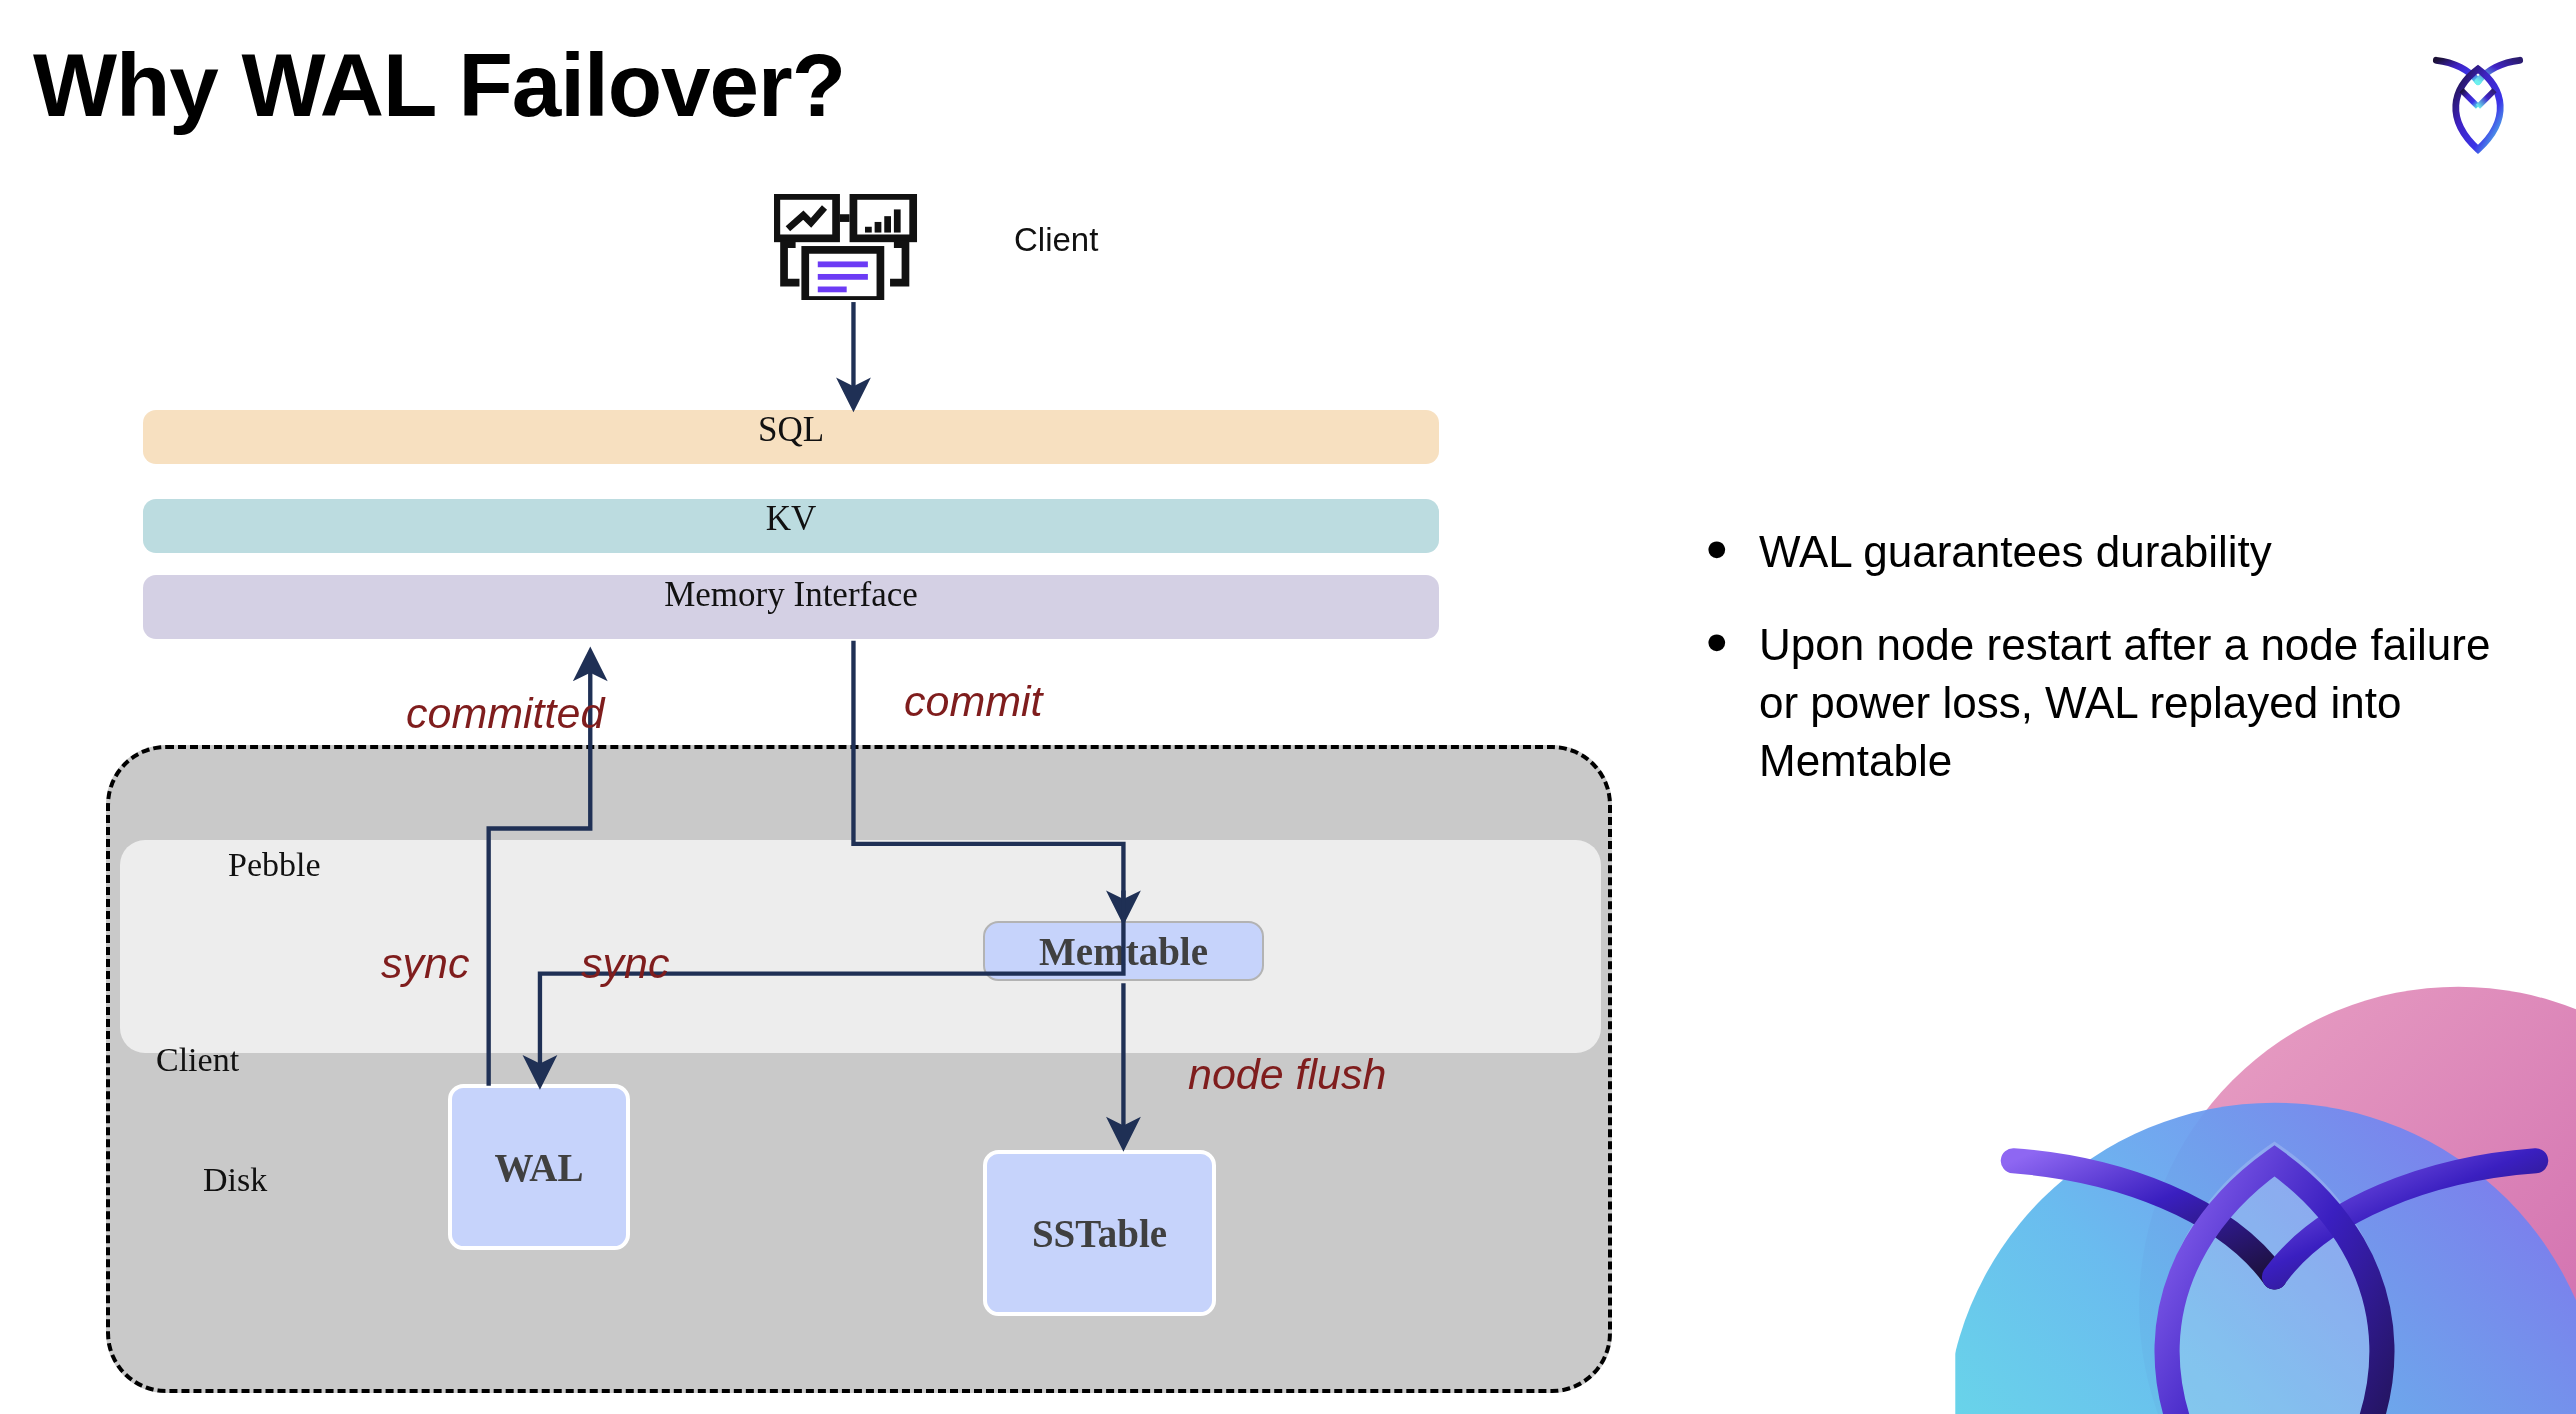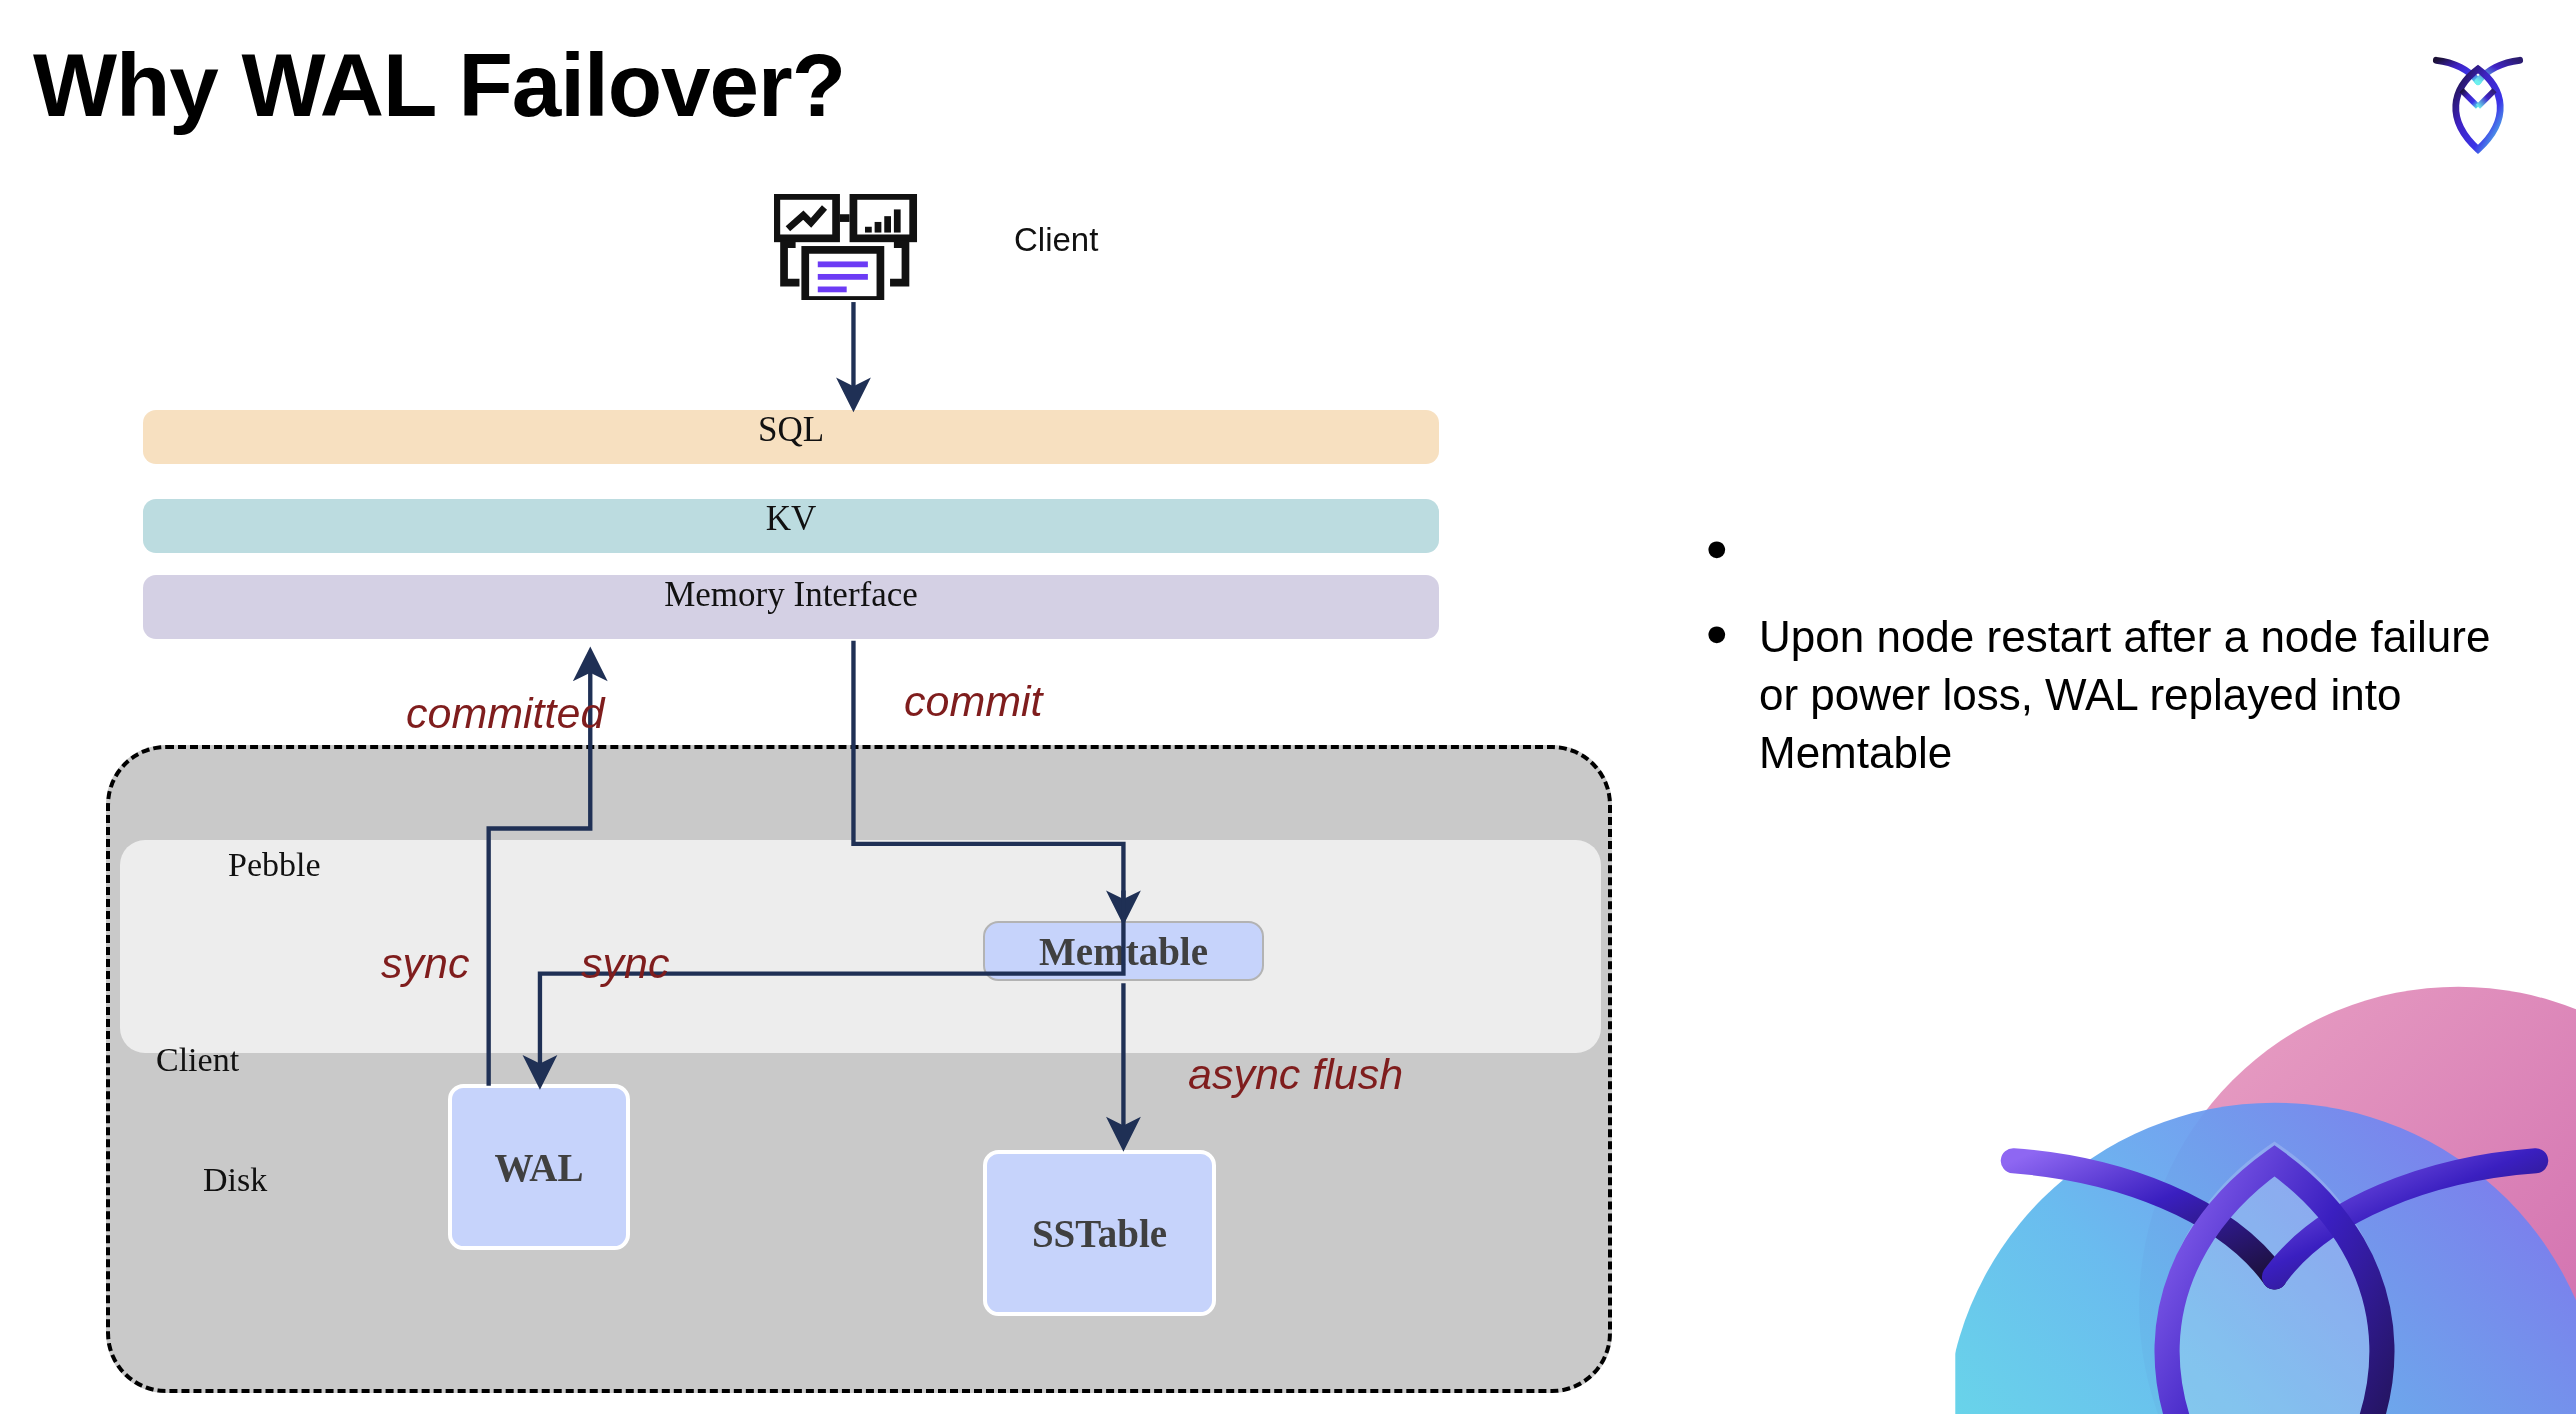--- a/index.html
+++ b/index.html
@@ -350,25 +350,26 @@
       <path d="M1161 920 L1161 1006 L558 1006 L558 1108" marker-end="url(#arrowHead)"></path>
 
       <path d="M505 1122 L505 856 L610 856 L610 686" marker-end="url(#arrowHead)"></path>
     </g>
   </svg>
 
   <div class="edge-label" id="lbl-committed">committed</div>
   <div class="edge-label" id="lbl-commit">commit</div>
   <div class="edge-label" id="lbl-sync-1">sync</div>
   <div class="edge-label" id="lbl-sync-2">sync</div>
-  <div class="edge-label" id="lbl-asyncflush">async flush</div>
+  <div class="edge-label" id="lbl-asyncflush">node flush</div>
 </div>
 
 <div id="bullets">
   <div class="bullet-row">
     <div class="bullet-dot">●</div>
+    <div class="bullet-text">WAL guarantees durability</div>
   </div>
   <div class="bullet-row">
     <div class="bullet-dot">●</div>
     <div class="bullet-text">Upon node restart after a node failure or power loss, WAL replayed into Memtable</div>
   </div>
 </div>
 
 
 </body></html>

